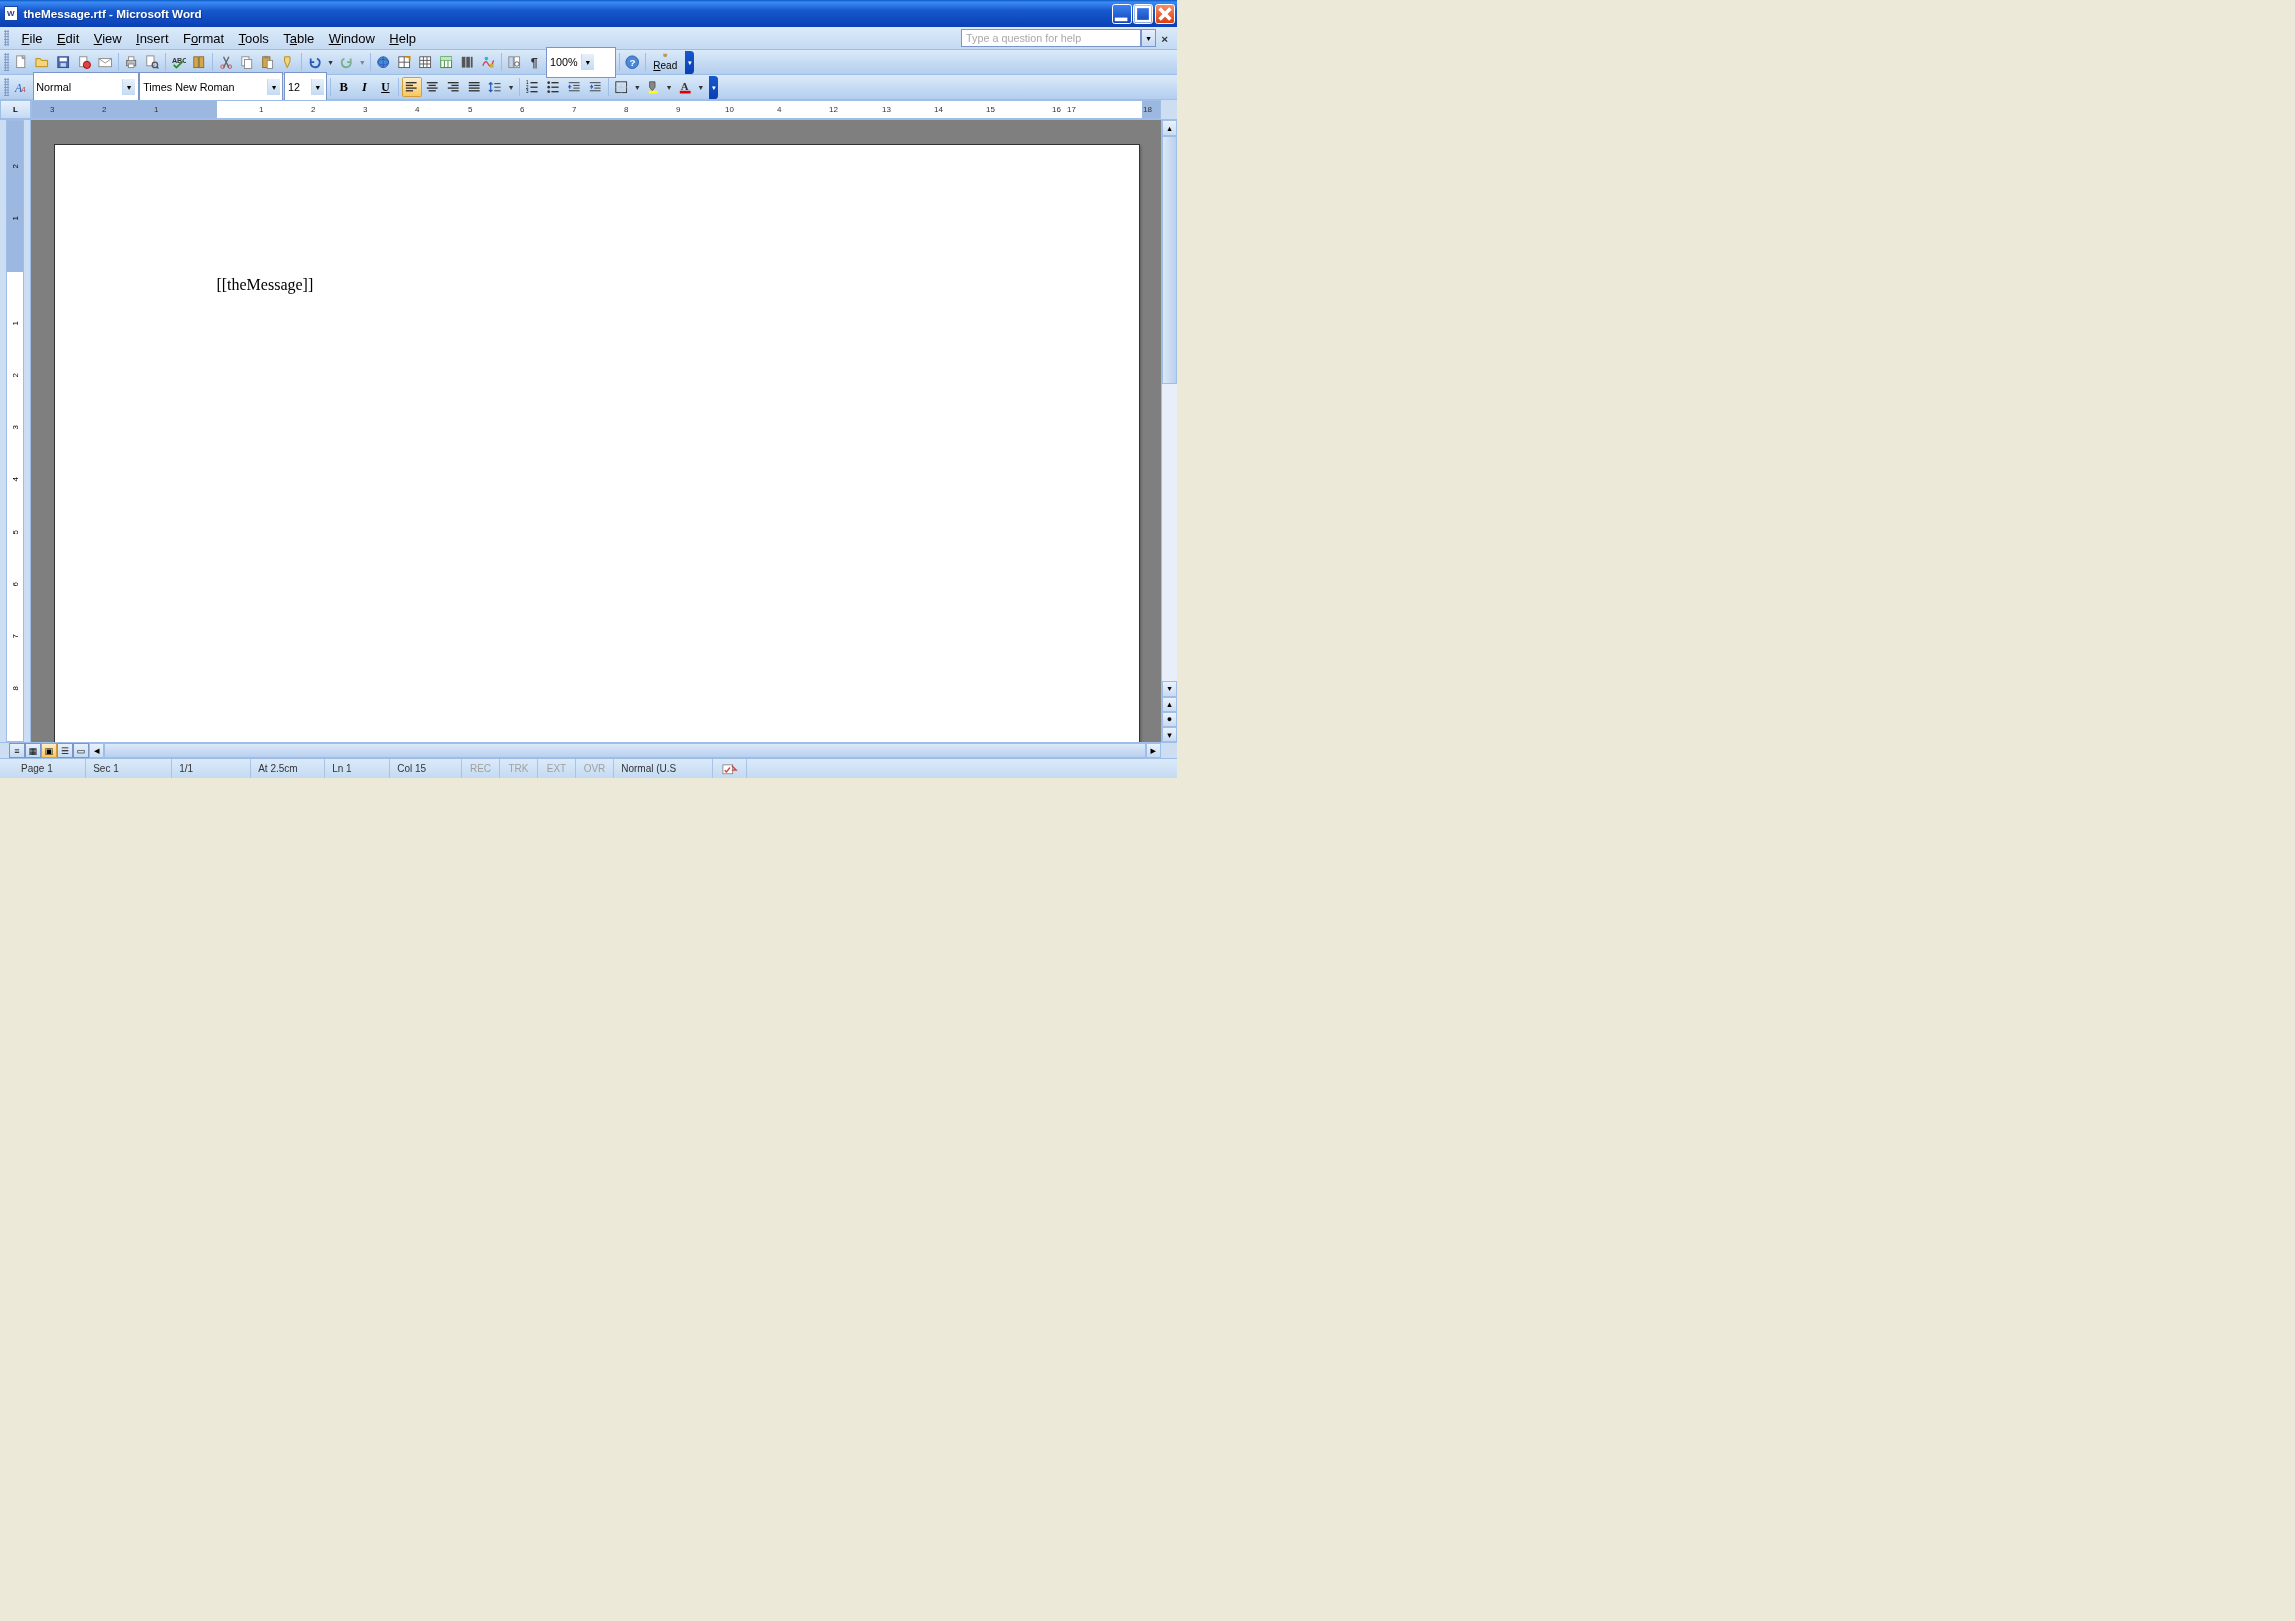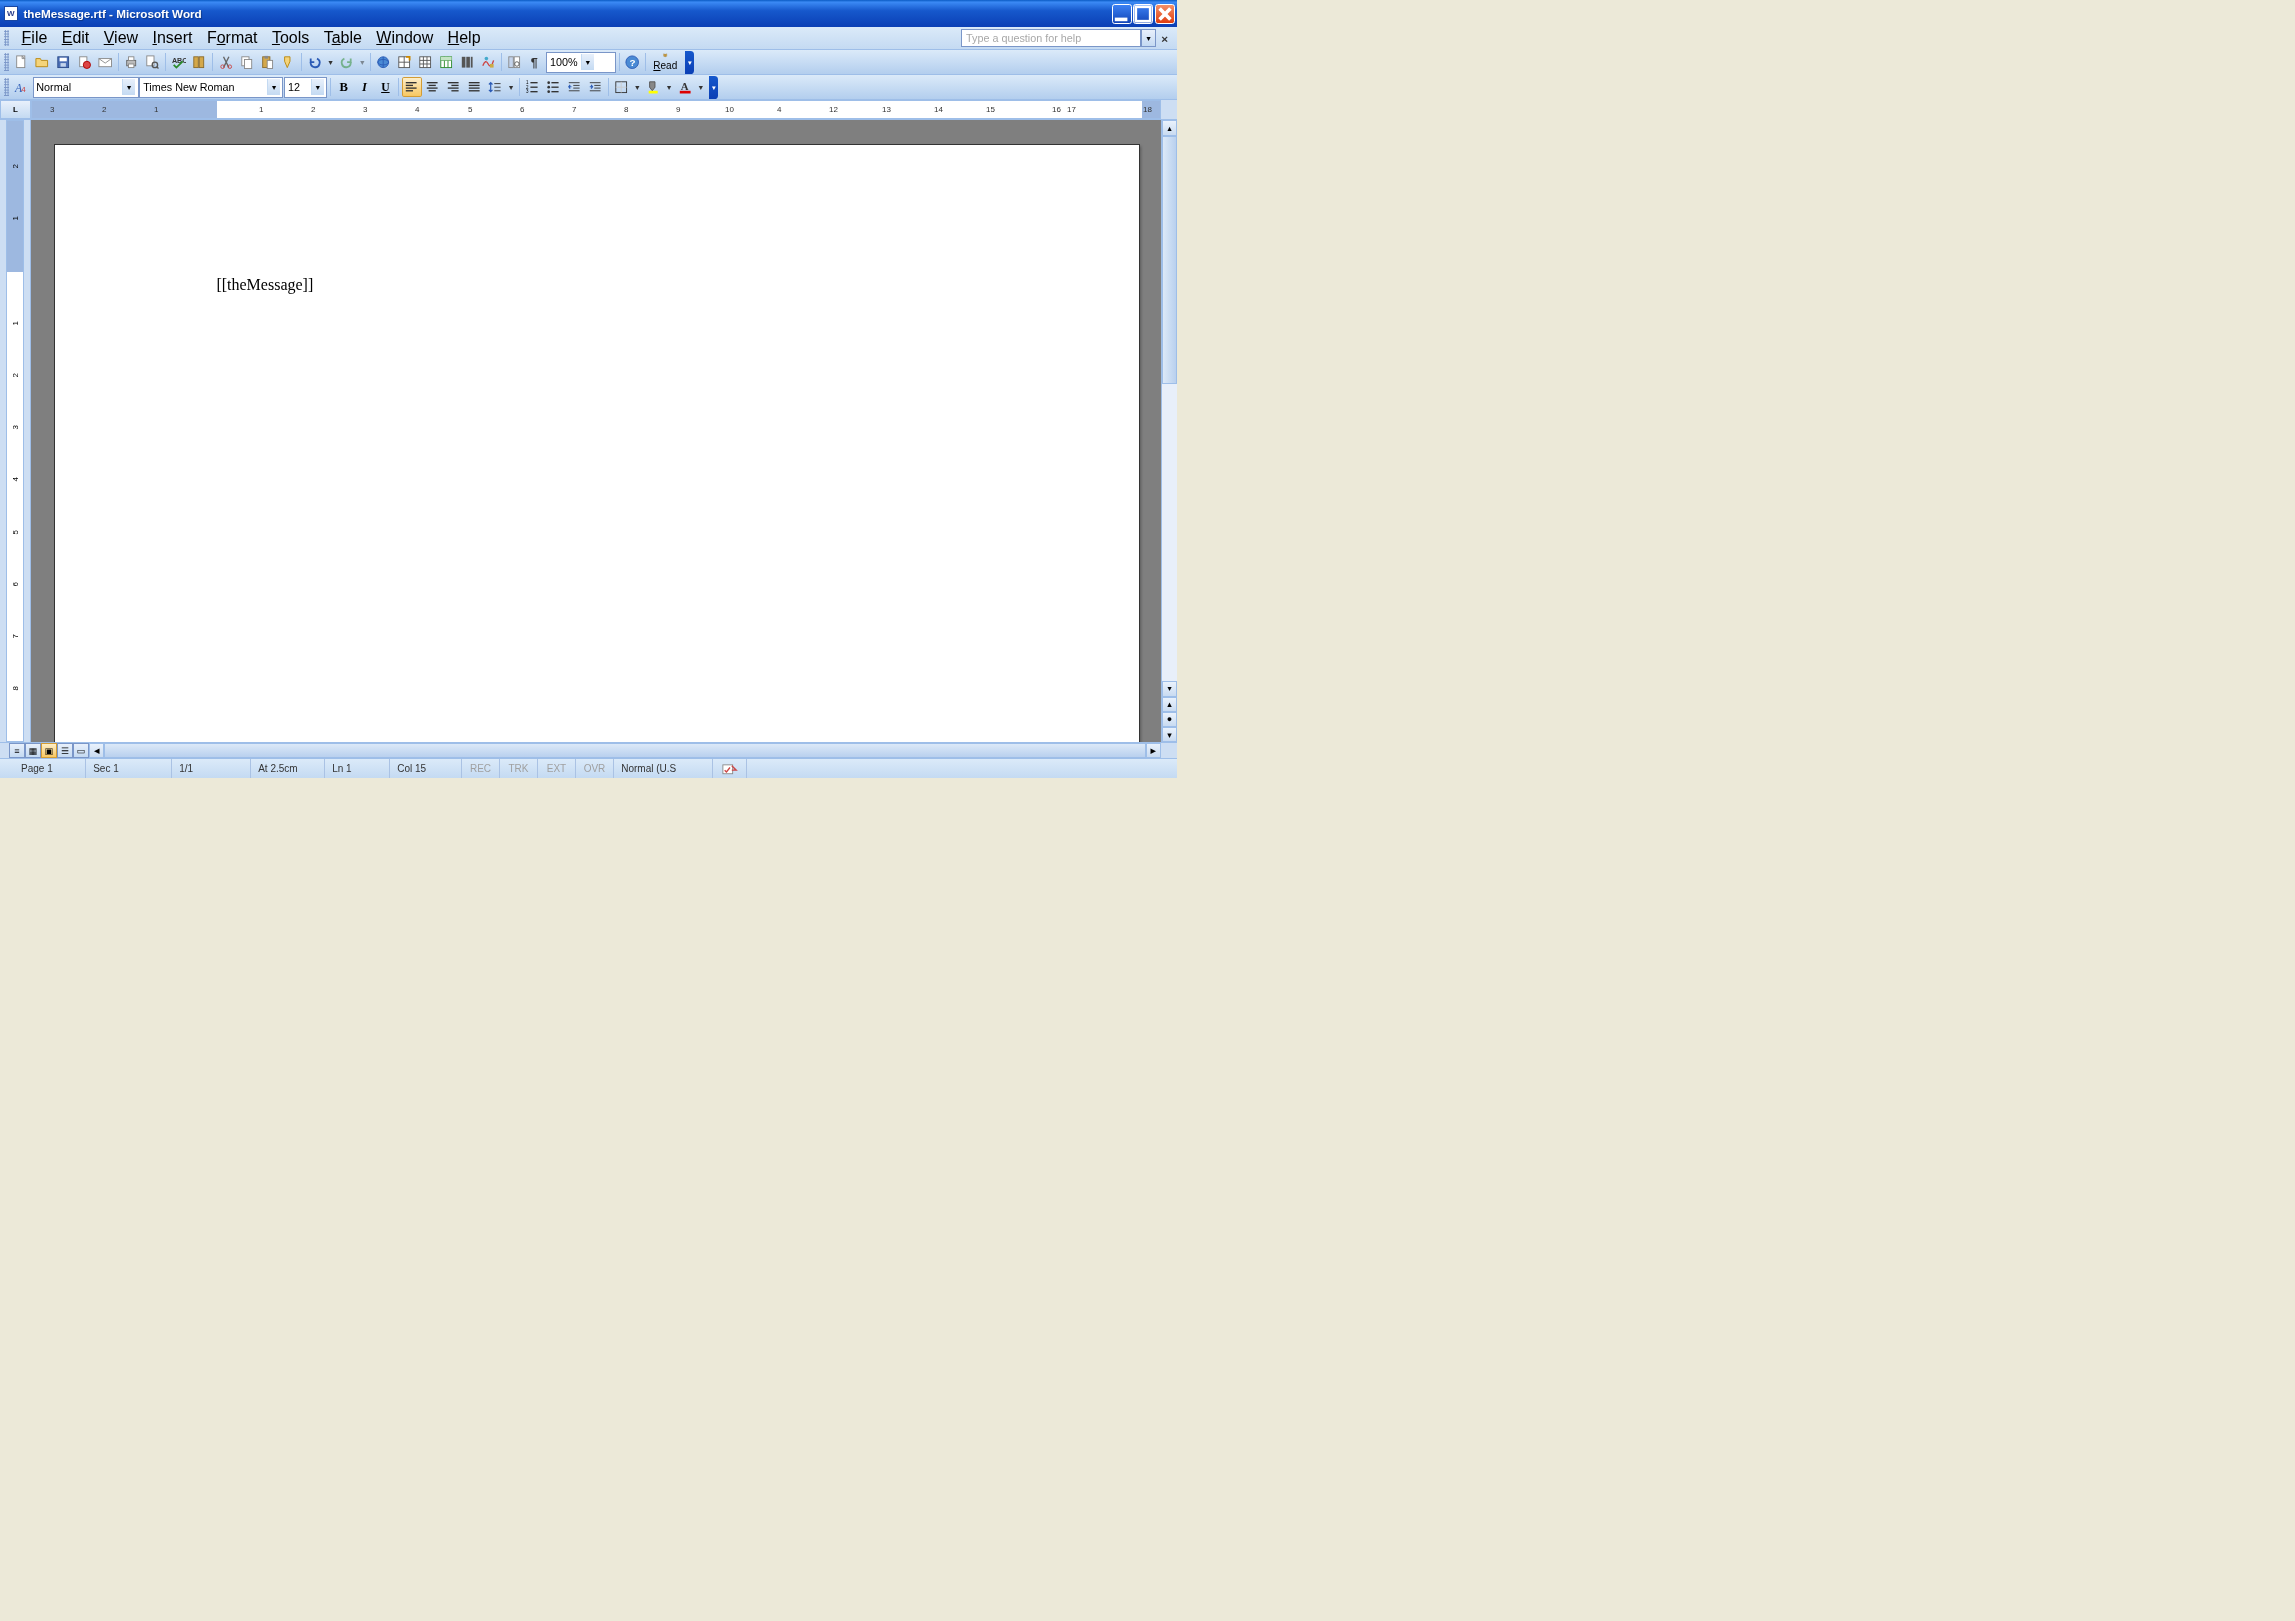--- a/index.html
+++ b/index.html
@@ -68,21 +68,21 @@
   padding: 0 3.6px;
 }
 .menubar .grip {
   width: 5.4px; height: 16px;
   background-image: radial-gradient(circle, #7a96c8 0.9px, transparent 0.9px);
   background-size: 2.7px 2.7px;
   margin-right: 5.4px;
 }
 .menubar .menu-item {
   padding: 2.7px 7.2px;
-  font-size: 16px;
+  font-size: 13px;
   color: #000;
 }
 .menubar .menu-item .ul { text-decoration: underline; }
 .menubar .spacer { flex: 1; }
 .menubar .help-box {
   width: 180px;
   height: 18px;
   background: #fff;
   border: 0.9px solid #7a96c8;
   padding: 1.8px 3.6px;
@@ -137,21 +137,21 @@
 }
 .tb-dd {
   width: 10px; height: 20px;
   display: flex;
   align-items: center;
   justify-content: center;
   font-size: 7.2px;
   color: #333;
 }
 .tb-combo {
-  height: 21px;
+  height: 31px;
   background: #fff;
   border: 0.9px solid #7a96c8;
   display: flex;
   align-items: center;
   padding: 0 2.7px;
   font-size: 10.8px;
 }
 .tb-combo .dd {
   width: 12.6px;
   text-align: center;

